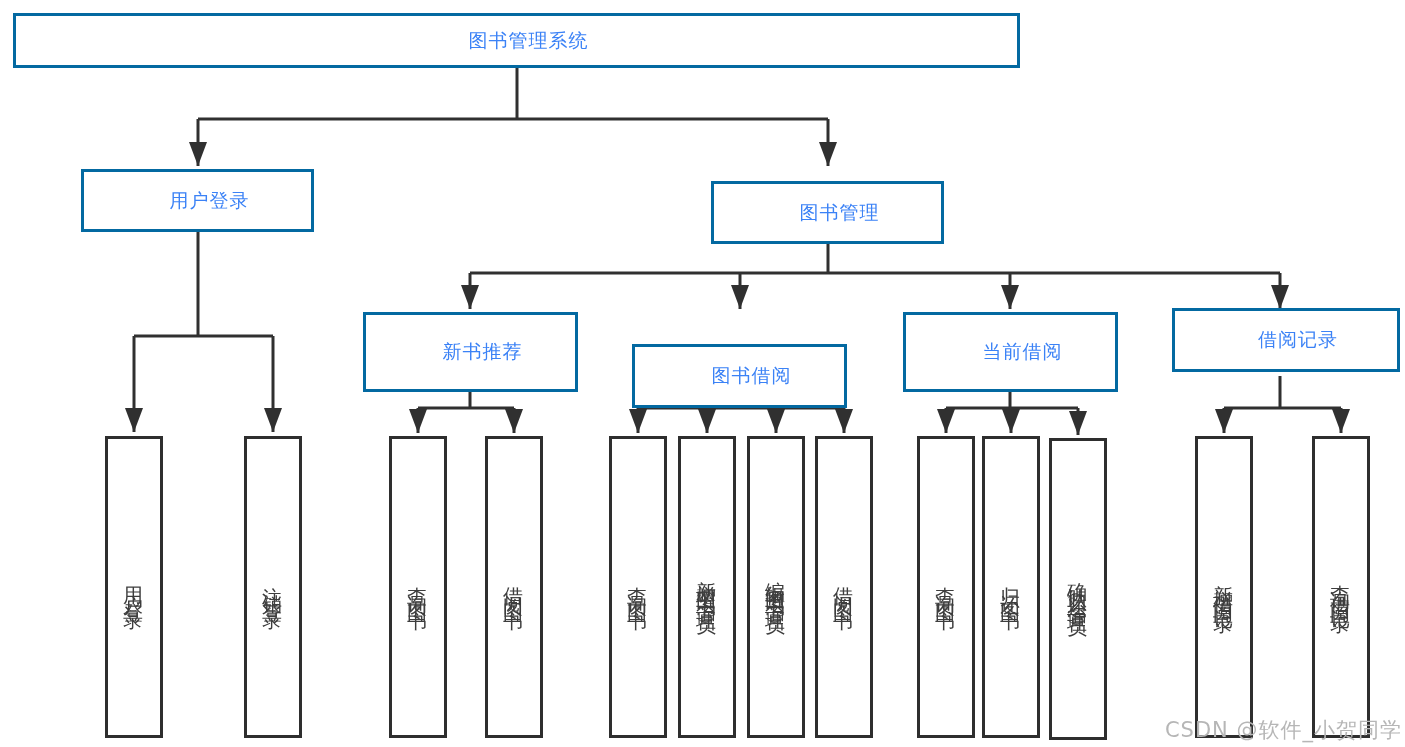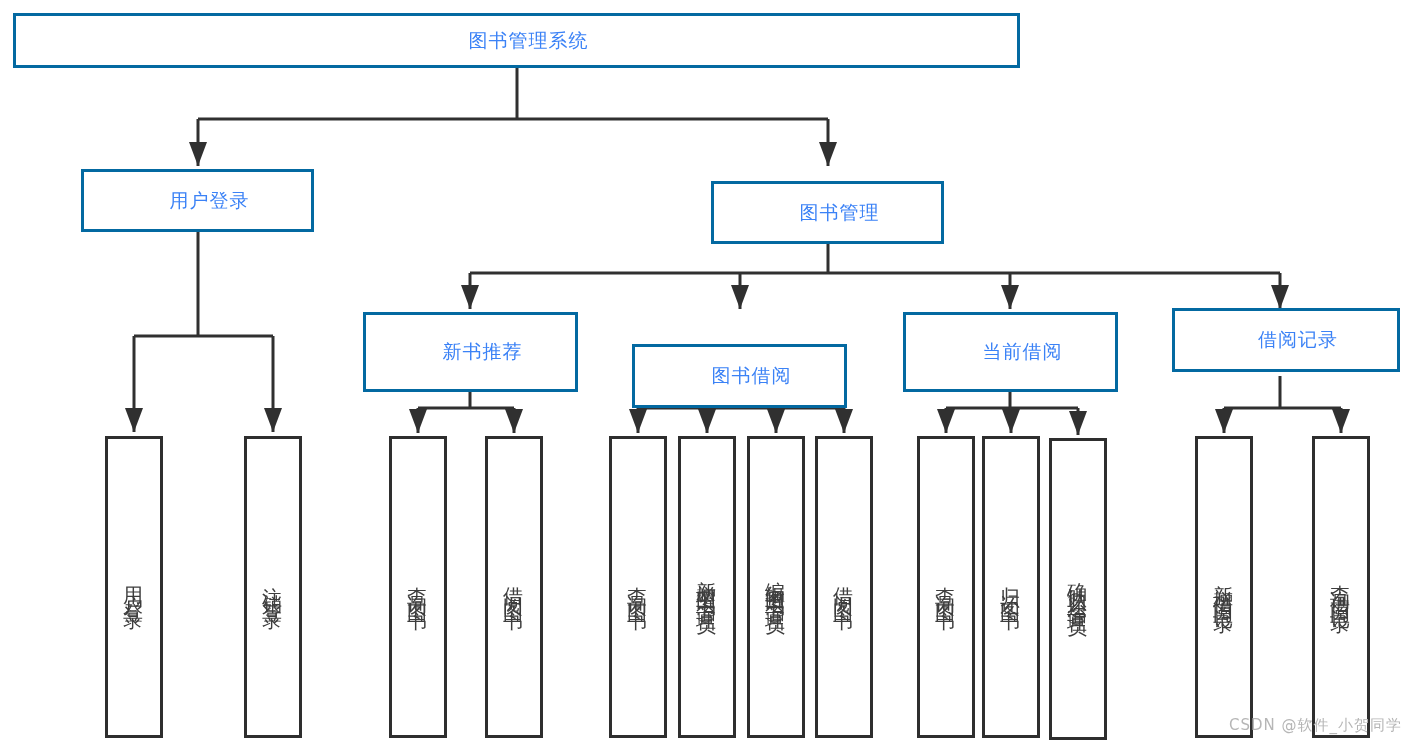--- a/index.html
+++ b/index.html
@@ -55,21 +55,21 @@
     font-size: 20px;
     letter-spacing: 8px;
     color: #3d3d3d;
     padding: 8px 0;
     overflow: hidden;
   }
   .watermark {
     position: absolute;
     right: 3px;
     top: 716px;
-    font-size: 15px;
+    font-size: 21px;
     letter-spacing: 1px;
     color: #b6b6b6;
     z-index: 5;
     white-space: nowrap;
   }
 </style>
 </head>
 <body>
 
 <div class="canvas">

